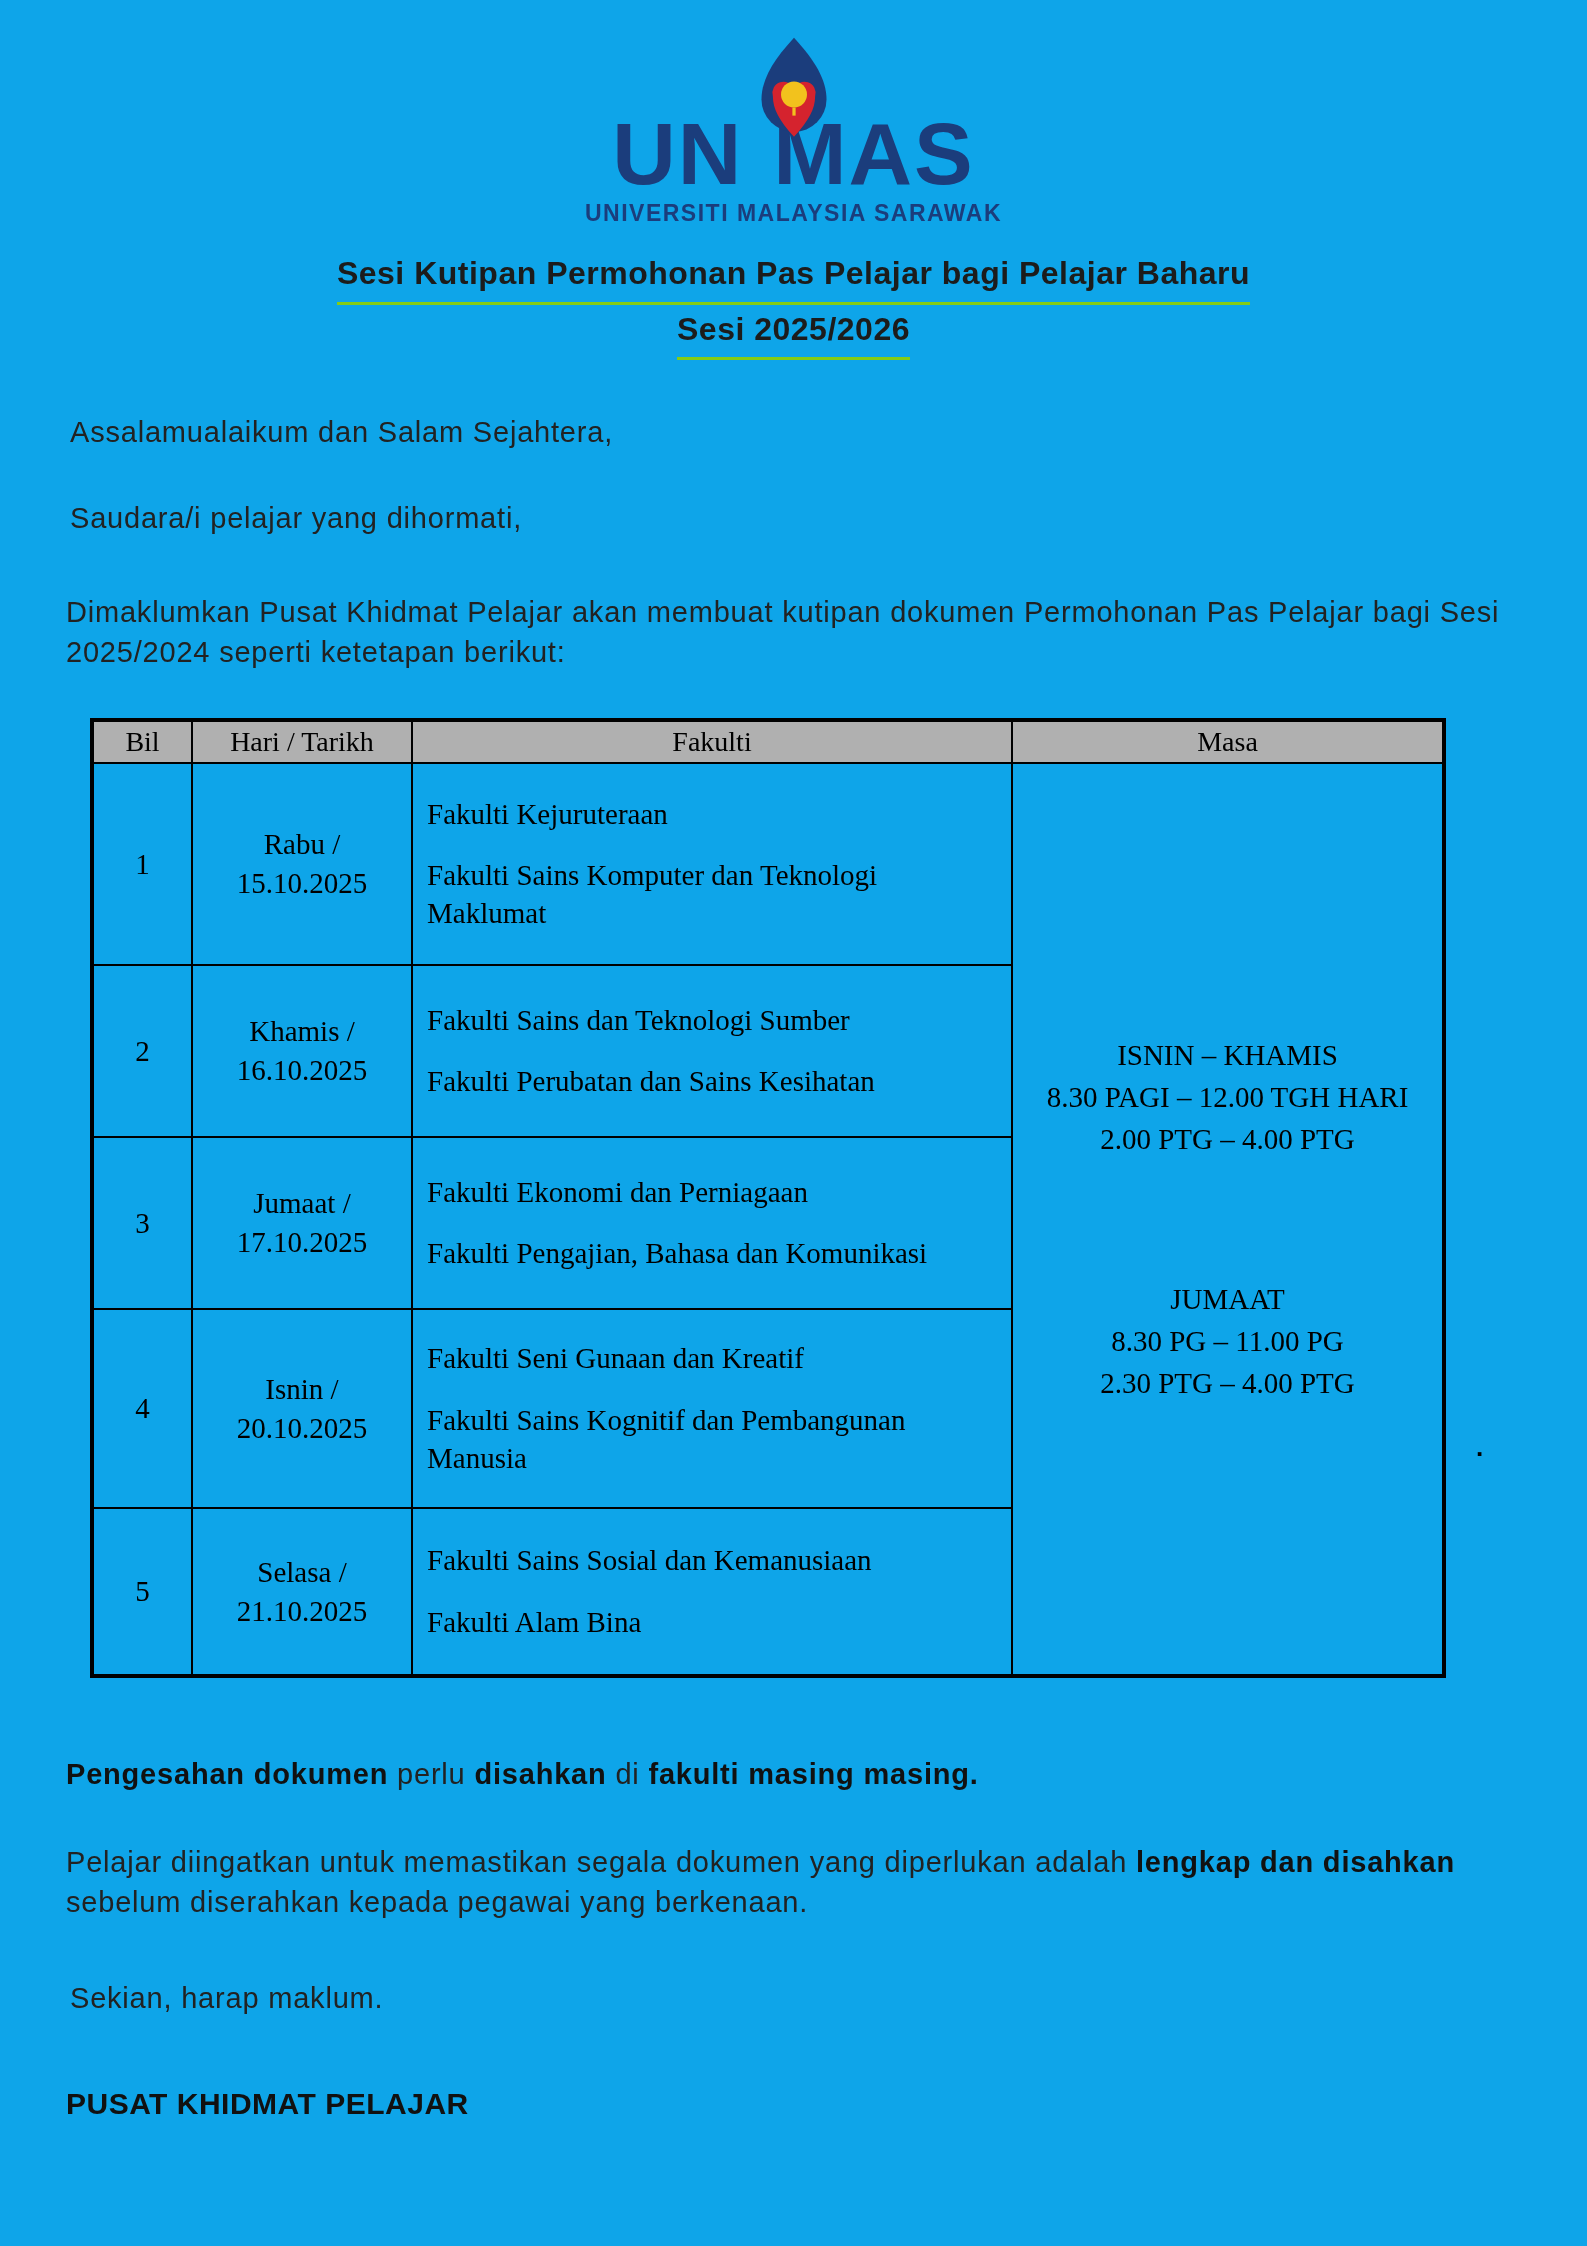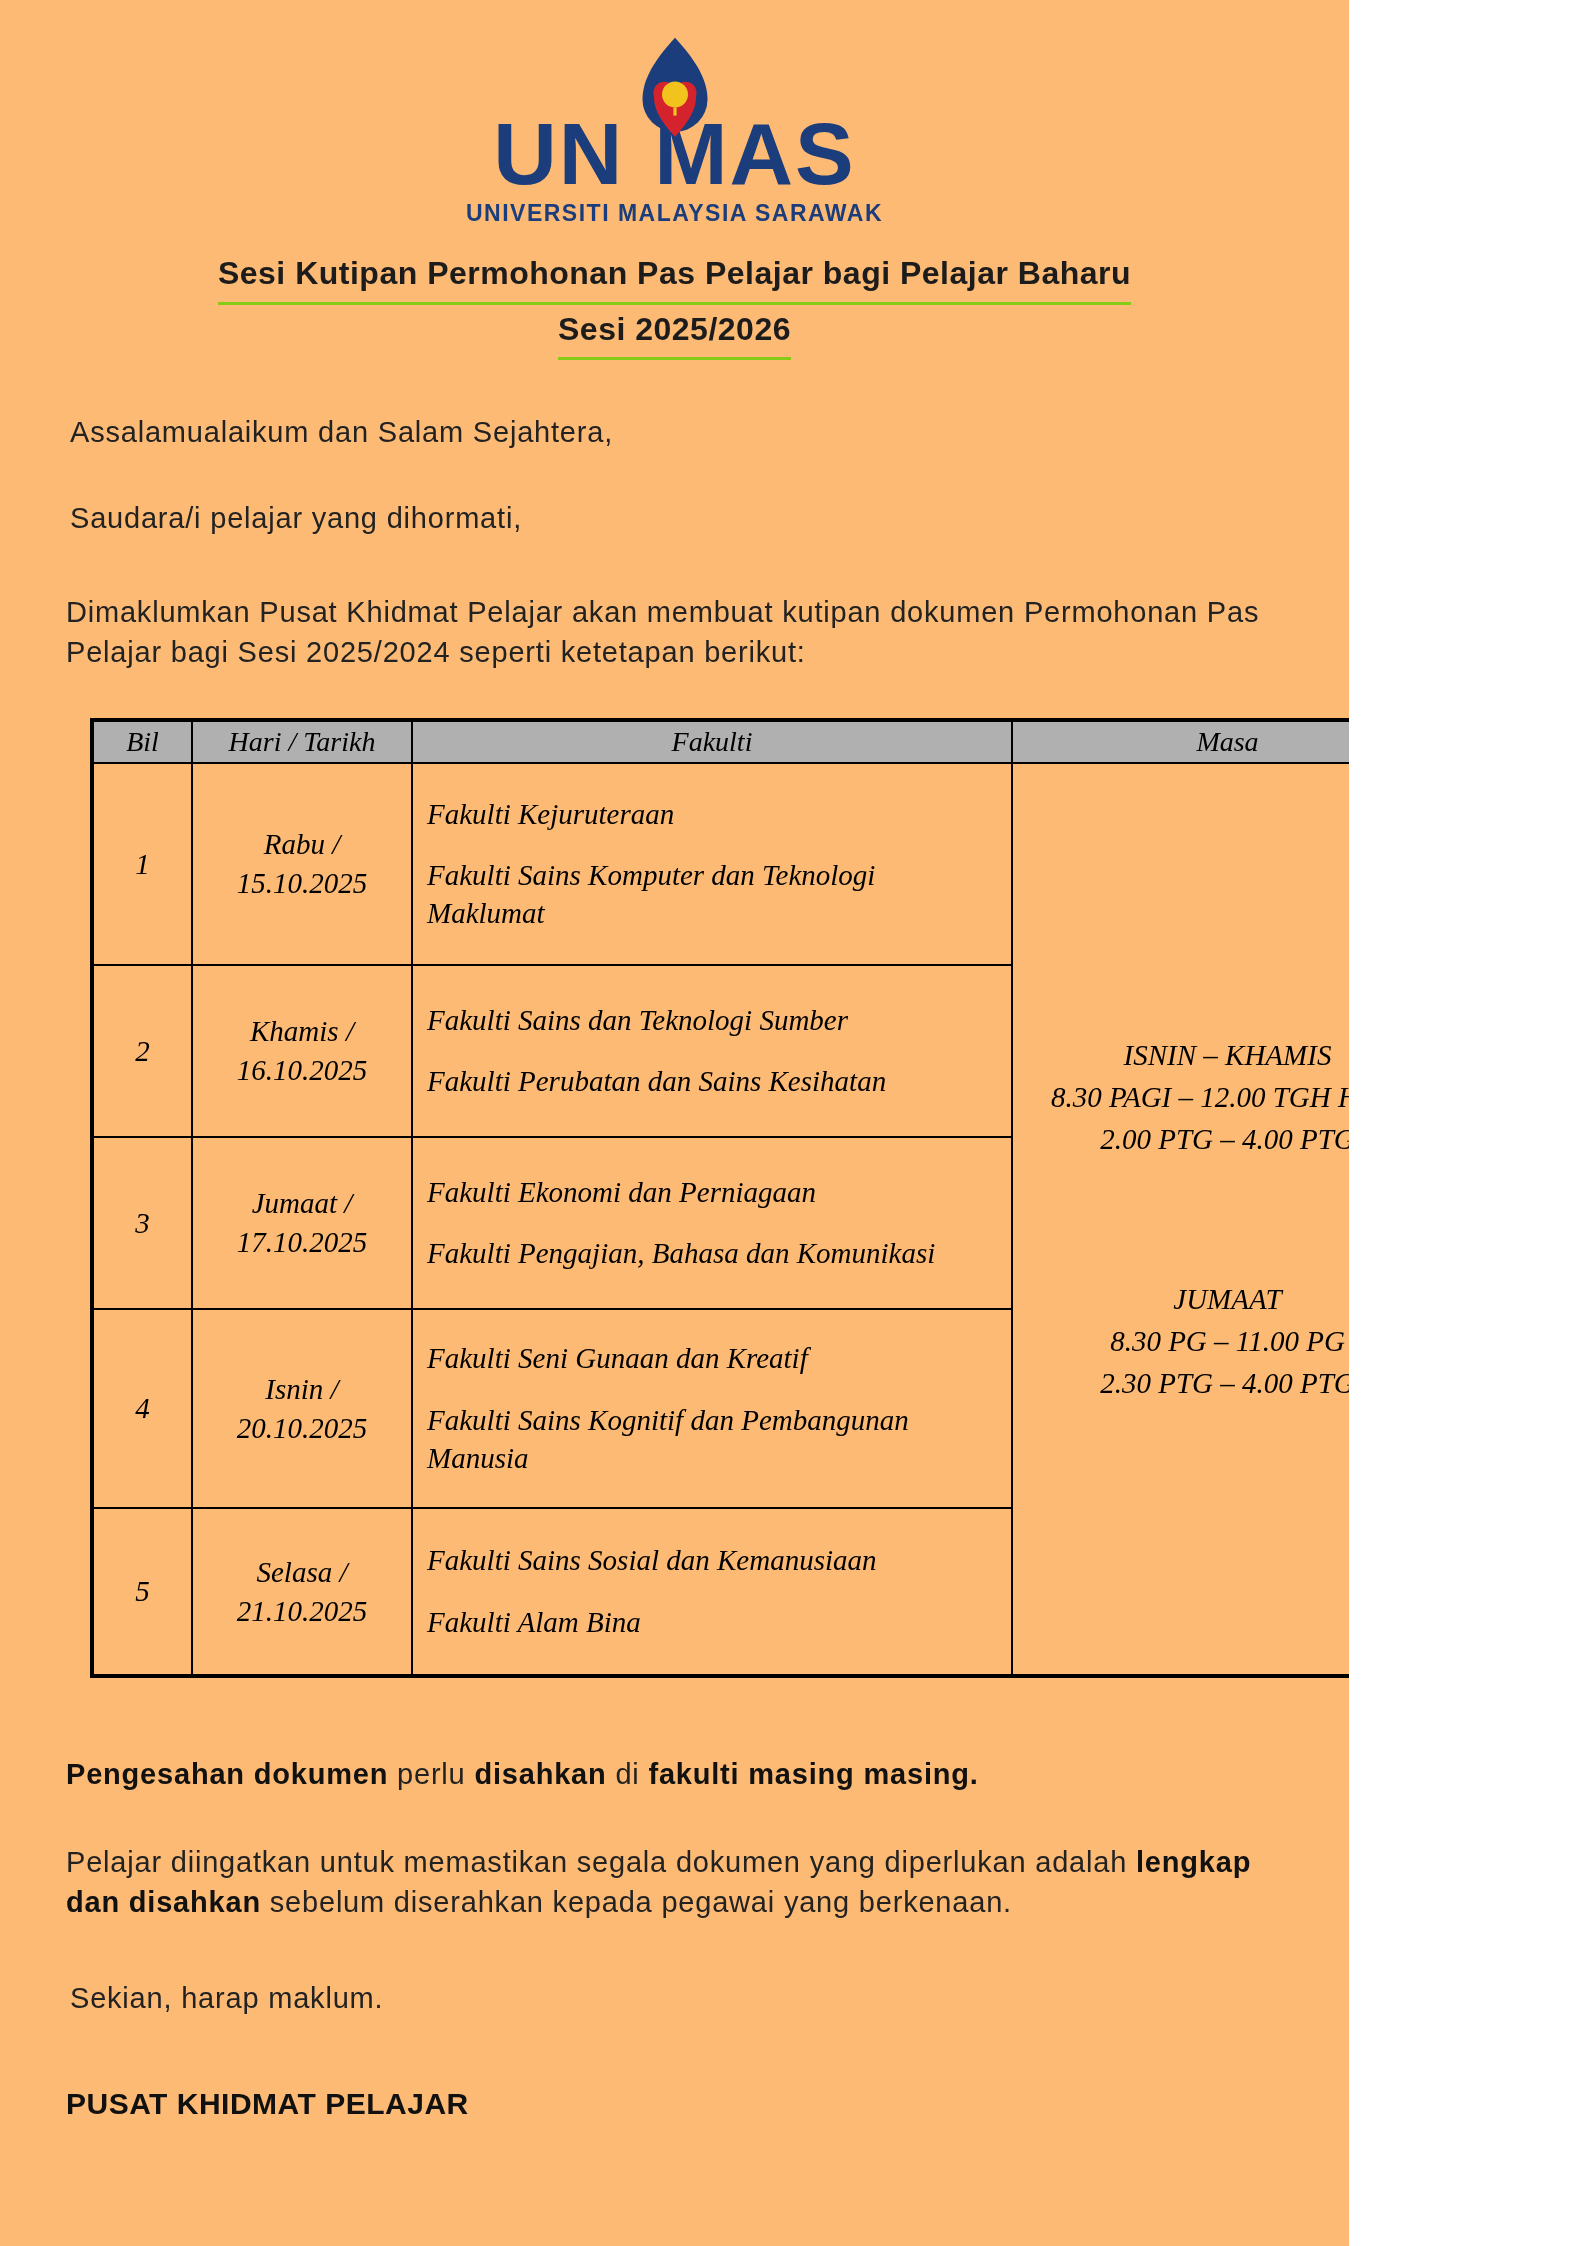--- a/index.html
+++ b/index.html
@@ -1,17 +1,17 @@
 <!DOCTYPE html>
 <html><head>
 <meta charset="utf-8">
 <style>
   html,body { margin:0; padding:0; background:#ffffff; }
   .page {
-    position:relative; width:1349px; height:2246px; background:#fdba74;
+    position:relative; width:1587px; height:2246px; background:#0ea5e9;
     font-family:"Liberation Sans", sans-serif; color:#1c1c1c; overflow:hidden;
   }
   
   .logo-wrap { position:relative; padding-top:36px; width:460px; margin:0 auto; text-align:center; }
   .emblem { position:relative; z-index:2; display:block; margin:0 auto -30px auto; }
   .logo-text {
     position:relative; z-index:1; font-size:88px; font-weight:bold; letter-spacing:2px;
     color:#1b3d7c; line-height:1; margin-top:-26px;
   }
   .i-space { display:inline-block; width:30px; }
@@ -28,21 +28,21 @@
   .para { font-size:29px; letter-spacing:0.8px; line-height:40px; margin:0 70px 0 66px; color:#222; }
   .p-greet1 { margin-top:52px; margin-left:70px; }
   .p-greet2 { margin-top:46px; margin-left:70px; }
   .p-intro  { margin-top:54px; max-width:1460px; }
   .bold { font-weight:bold; color:#111; }
   
   table.schedule {
     border-collapse:collapse; table-layout:fixed;
     width:1356px; margin:46px 0 0 90px;
     border:4px solid #000;
-    font-family:"Liberation Serif", serif; font-size:29px; color:#000;font-style:italic;
+    font-family:"Liberation Serif", serif; font-size:29px; color:#000;
   }
   .schedule th, .schedule td { border:2px solid #000; }
   .schedule thead th {
     background:#b0b0b0; font-weight:normal; height:38px; font-size:28px; text-align:center;
   }
   .col-bil { width:100px; }
   .col-hari { width:220px; }
   .col-fak { width:600px; }
   .col-masa { width:432px; }
   .cell-bil { text-align:center; }

